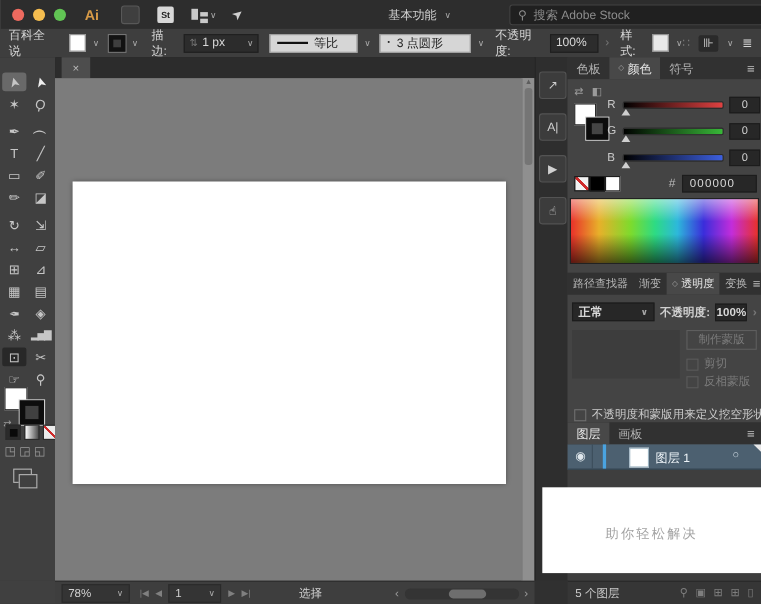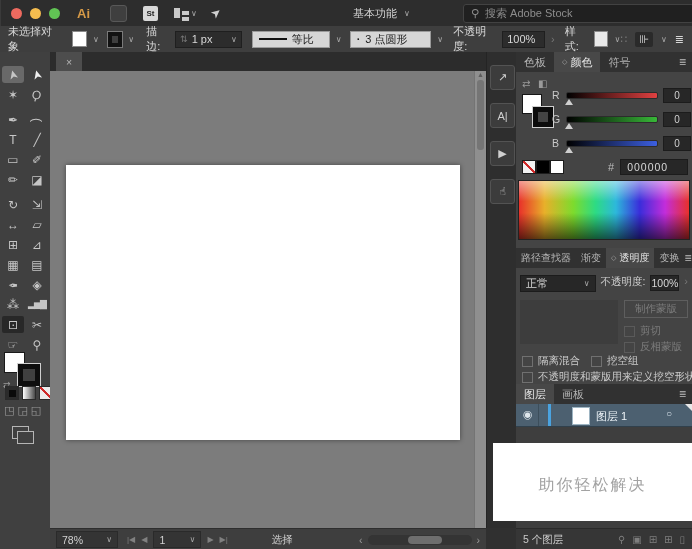--- a/index.html
+++ b/index.html
@@ -124,21 +124,21 @@
   .msw-none{background:linear-gradient(to top right,#f2f2f2 43%,#cf2a2a 43%,#cf2a2a 57%,#f2f2f2 57%);}
   .msw-black{background:#000;} .msw-white{background:#fff;}
   .hexwrap{position:absolute;top:87px;left:92px;display:flex;align-items:center;gap:6px;}
   .hexfield{width:60px;height:14px;background:#272727;border:1px solid #1c1c1c;color:#d8d8d8;font-size:10.5px;
             display:flex;align-items:center;padding-left:6px;letter-spacing:1px;}
   .spectrum{position:absolute;left:2px;top:108px;width:170px;height:58px;border:1px solid #222;
     background:linear-gradient(to bottom,rgba(255,255,255,.5),rgba(255,255,255,0) 35%,rgba(0,0,0,0) 55%,rgba(0,0,0,.6)),
       linear-gradient(to right,#e8312a,#e8b02a 15%,#7ddb2d 32%,#2ddb84 45%,#2db8db 57%,#3a2ddb 71%,#c32ddb 86%,#e8312a);}
 
   
-  .blendrow{position:absolute;left:4px;top:7px;display:flex;gap:5px;width:168px;}
+  .blendrow{position:absolute;left:4px;top:7px;display:flex;align-items:center;gap:5px;width:168px;font-weight:bold;}
   .blendfield{width:76px;height:15px;background:#272727;border:1px solid #1c1c1c;display:flex;align-items:center;
               padding:0 5px;color:#d8d8d8;}
   .blendfield .chev{margin-left:auto;}
   .t-lab{font-size:10.5px;color:#cfcfcf;white-space:nowrap;}
   .t-val{width:32px;height:14px;background:#272727;border:1px solid #1c1c1c;color:#d8d8d8;font-size:10.5px;
          display:flex;align-items:center;justify-content:center;}
   .maskthumb{position:absolute;left:4px;top:32px;width:98px;height:44px;background:#3d3d3d;}
   .maskbtn{position:absolute;left:108px;top:32px;width:62px;height:16px;border:1px solid #5e5e5e;color:#7b7b7b;
            font-size:10.5px;display:flex;align-items:center;justify-content:center;}
   .cbrow{position:absolute;display:flex;align-items:center;gap:5px;white-space:nowrap;}
@@ -174,21 +174,21 @@
   .hscroll{margin-left:auto;margin-right:6px;display:flex;align-items:center;gap:5px;color:#9a9a9a;}
   .htrack{position:relative;width:104px;height:10px;background:#343434;border-radius:5px;}
   .hthumb{position:absolute;left:40px;top:1px;width:34px;height:8px;background:#6e6e6e;border-radius:4px;}
   .blcorner{left:0;top:528px;width:50px;height:21px;background:#404040;}
   .gapcorner{left:486px;top:528px;width:30px;height:21px;background:#303030;}
 
   
   .watermark{left:493px;top:443px;width:199px;height:78px;background:#fff;z-index:40;display:flex;
              flex-direction:column;align-items:center;justify-content:center;}
   .wm-title{font-size:30px;font-weight:bold;color:#3fc447;line-height:1;letter-spacing:1px;}
-  .wm-sub{font-size:16px;color:#a2a2a2;margin-top:7px;letter-spacing:2px;}
+  .wm-sub{font-size:12px;color:#a2a2a2;margin-top:7px;letter-spacing:2px;}
 </style>
 </head>
 <body>
 
 <div class="app">
 
   <div class="abs titlebar">
     <div class="dots">
       <div class="dot" style="background:#ee6a5f"></div>
       <div class="dot" style="background:#f5bd4f"></div>
@@ -207,21 +207,21 @@
       <span>基本功能</span>
       <span class="chev">∨</span>
     </div>
     <div class="search">
       <span class="mag">⚲</span>
       <span>搜索 Adobe Stock</span>
     </div>
   </div>
 
   <div class="abs controlbar">
-    <span class="cb-label ml8">未选择对象</span>
+    <span class="cb-label ml8">百科全说</span>
     <div class="sw sw-fill"></div>
     <span class="chev ml6">∨</span>
     <div class="sw-stroke"></div>
     <span class="chev ml6">∨</span>
     <span class="cb-label ml12">描边:</span>
     <div class="field ml6" style="width:62px">
       <span class="dim" style="font-size:9px">⇅</span>
       <span>1 px</span>
       <span class="chev" style="margin-left:auto">∨</span>
     </div>
@@ -468,26 +468,20 @@
       <div class="maskthumb"></div>
       <div class="maskbtn">制作蒙版</div>
       <div class="cbrow" style="left:108px;top:56px">
         <span class="cb dis"></span>
         <span class="graytxt">剪切</span>
       </div>
       <div class="cbrow" style="left:108px;top:72px">
         <span class="cb dis"></span>
         <span class="graytxt">反相蒙版</span>
       </div>
-      <div class="cbrow" style="left:6px;top:86px">
-        <span class="cb"></span>
-        <span class="litetxt">隔离混合</span>
-        <span class="cb" style="margin-left:6px"></span>
-        <span class="litetxt">挖空组</span>
-      </div>
       <div class="cbrow" style="left:6px;top:102px">
         <span class="cb"></span>
         <span class="litetxt">不透明度和蒙版用来定义挖空形状</span>
       </div>
     </div>
 
     <div class="ptabs" style="top:332px">
       <div class="ptab on">
           <span>图层</span>
         </div>

